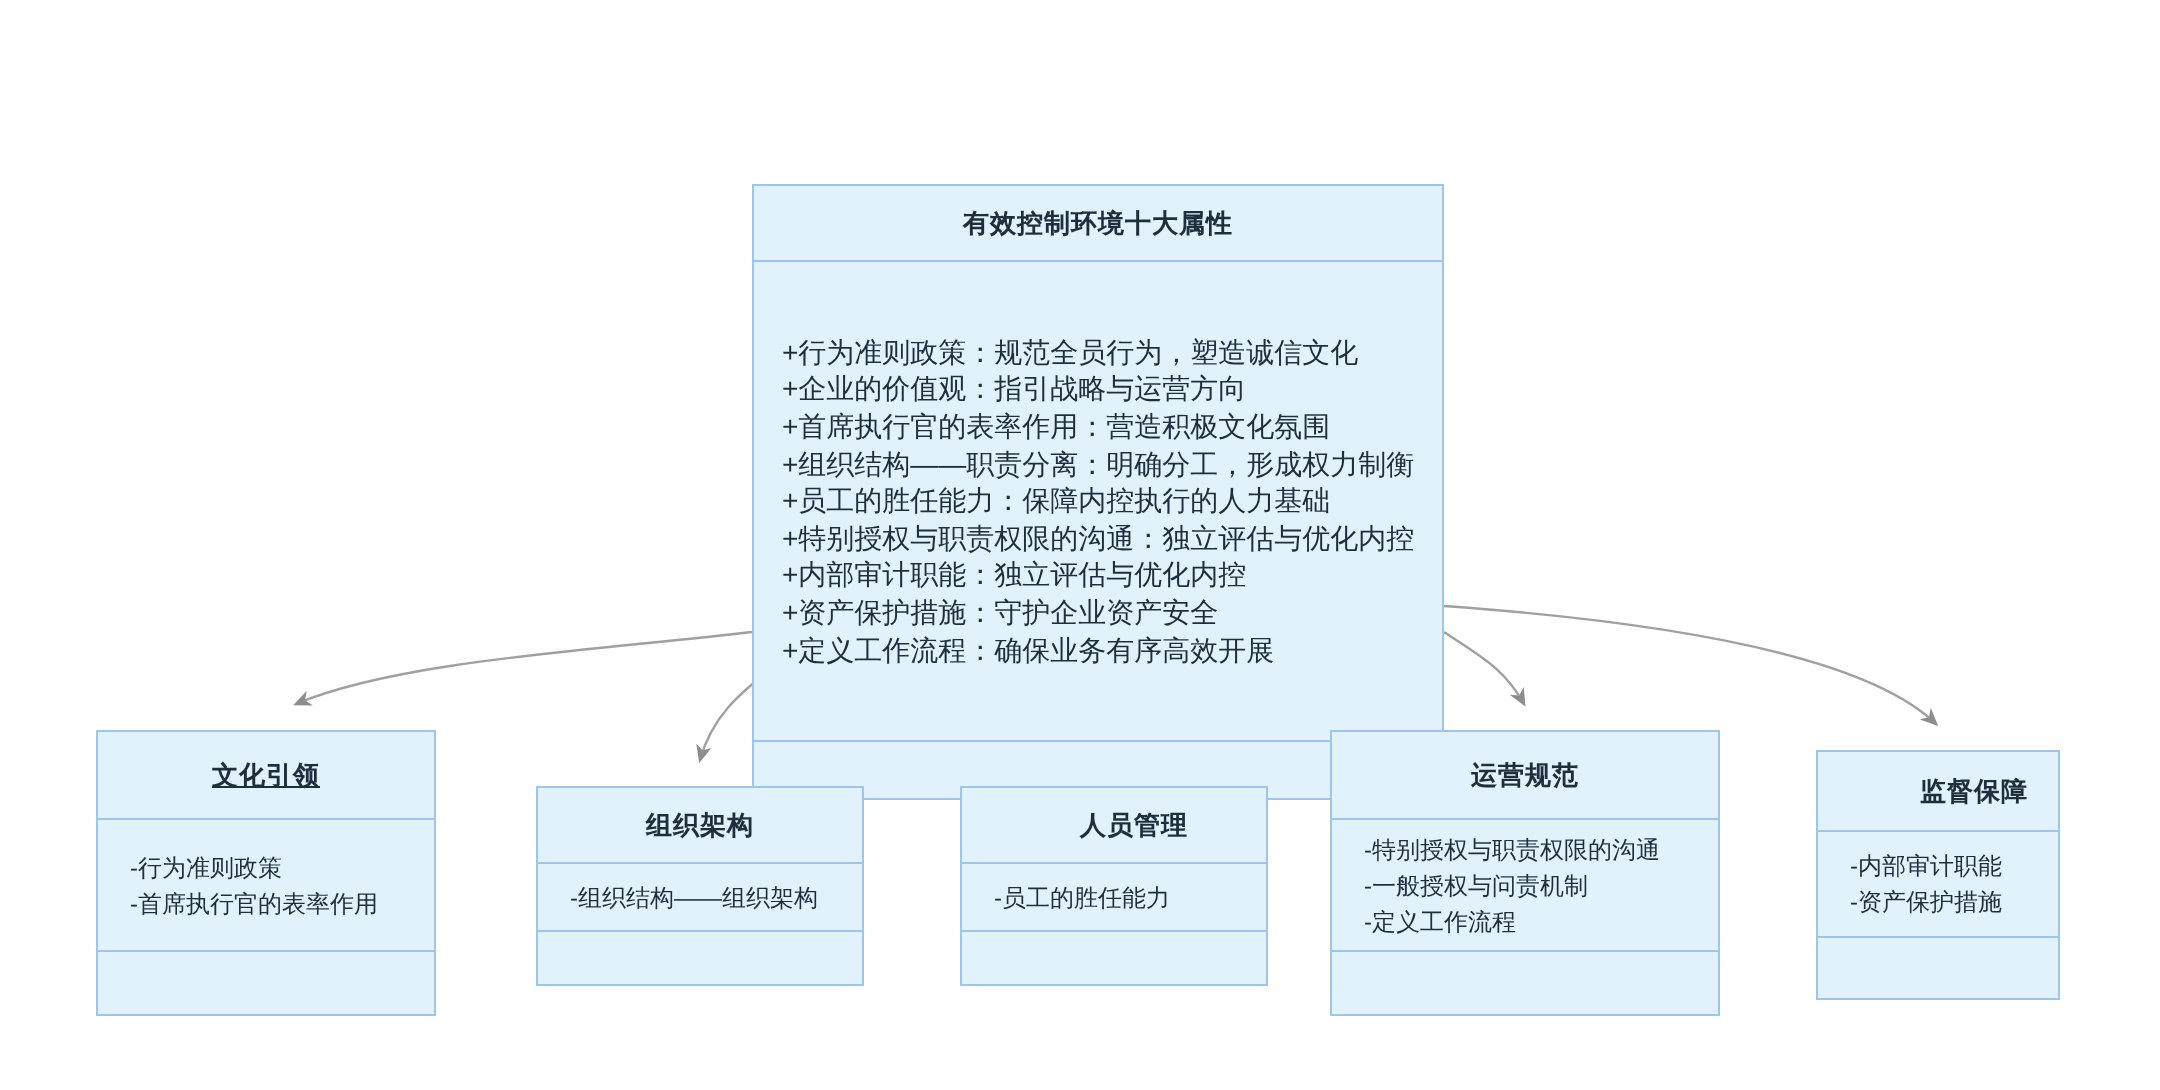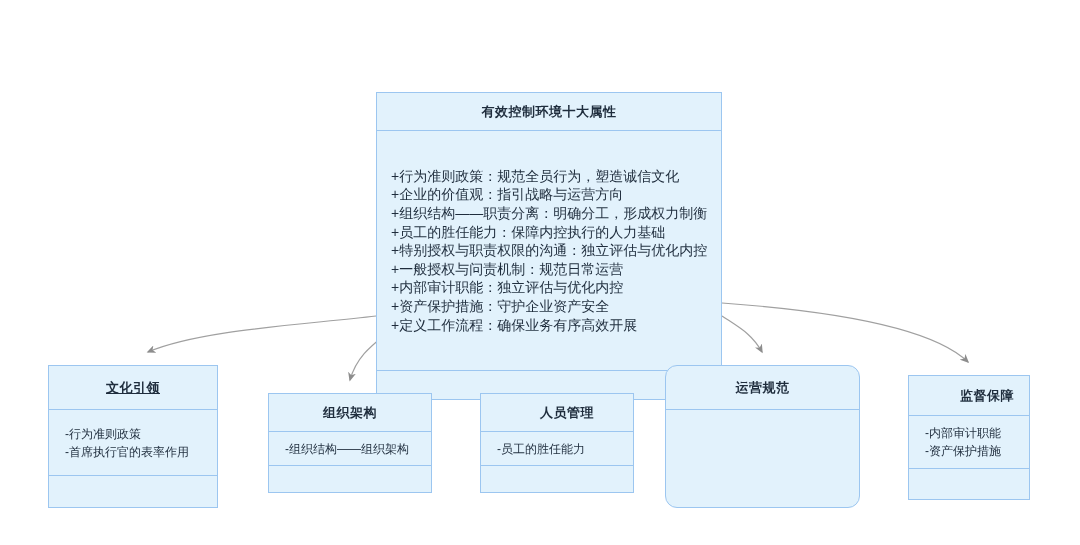--- a/index.html
+++ b/index.html
@@ -116,21 +116,21 @@
   #leaf-1 { left: 268px; top: 393px; width: 164px; height: 100px; }
   #leaf-1 .node-header { height: 38px; }
   #leaf-1 .node-body   { height: 34px; }
   #leaf-1 .node-footer { height: 26px; }
 
   #leaf-2 { left: 480px; top: 393px; width: 154px; height: 100px; }
   #leaf-2 .node-header { height: 38px; padding-left: 20px; }
   #leaf-2 .node-body   { height: 34px; justify-content: center; }
   #leaf-2 .node-footer { height: 26px; }
 
-  #leaf-3 { left: 665px; top: 365px; width: 195px; height: 143px; border-radius: 12px; }
+  #leaf-3 { left: 665px; top: 365px; width: 195px; height: 143px; }
   #leaf-3 .node-header { height: 44px; }
   #leaf-3 .node-body   { height: 66px; }
   #leaf-3 .node-footer { height: 31px; }
 
   #leaf-4 { left: 908px; top: 375px; width: 122px; height: 125px; }
   #leaf-4 .node-header { height: 40px; padding-left: 36px; }
   #leaf-4 .node-body   { height: 53px; }
   #leaf-4 .node-footer { height: 30px; }
 </style>
 </head>
@@ -151,24 +151,24 @@
       <path d="M722,316 C 740,328 752,334 762,352"></path>
       <path d="M722,303 C 820,310 930,325 968,362"></path>
     </g>
   </svg>
 
   <div class="node" id="root-node">
     <div class="node-header">有效控制环境十大属性</div>
     <div class="node-body">
       <div class="line">+行为准则政策：规范全员行为，塑造诚信文化</div>
       <div class="line">+企业的价值观：指引战略与运营方向</div>
+      <div class="line">+首席执行官的表率作用：营造积极文化氛围</div>
       <div class="line">+组织结构——职责分离：明确分工，形成权力制衡</div>
       <div class="line">+员工的胜任能力：保障内控执行的人力基础</div>
       <div class="line">+特别授权与职责权限的沟通：独立评估与优化内控</div>
-      <div class="line">+一般授权与问责机制：规范日常运营</div>
       <div class="line">+内部审计职能：独立评估与优化内控</div>
       <div class="line">+资产保护措施：守护企业资产安全</div>
       <div class="line">+定义工作流程：确保业务有序高效开展</div>
     </div>
     <div class="node-footer"></div>
   </div>
 
   <div class="node leaf" id="leaf-0">
     <div class="node-header">文化引领</div>
     <div class="node-body">
@@ -189,20 +189,25 @@
   <div class="node leaf" id="leaf-2">
     <div class="node-header">人员管理</div>
     <div class="node-body">
       <div class="line">-员工的胜任能力</div>
     </div>
     <div class="node-footer"></div>
   </div>
 
   <div class="node leaf" id="leaf-3">
     <div class="node-header">运营规范</div>
+    <div class="node-body">
+      <div class="line">-特别授权与职责权限的沟通</div>
+      <div class="line">-一般授权与问责机制</div>
+      <div class="line">-定义工作流程</div>
+    </div>
     <div class="node-footer"></div>
   </div>
 
   <div class="node leaf" id="leaf-4">
     <div class="node-header">监督保障</div>
     <div class="node-body">
       <div class="line">-内部审计职能</div>
       <div class="line">-资产保护措施</div>
     </div>
     <div class="node-footer"></div>

